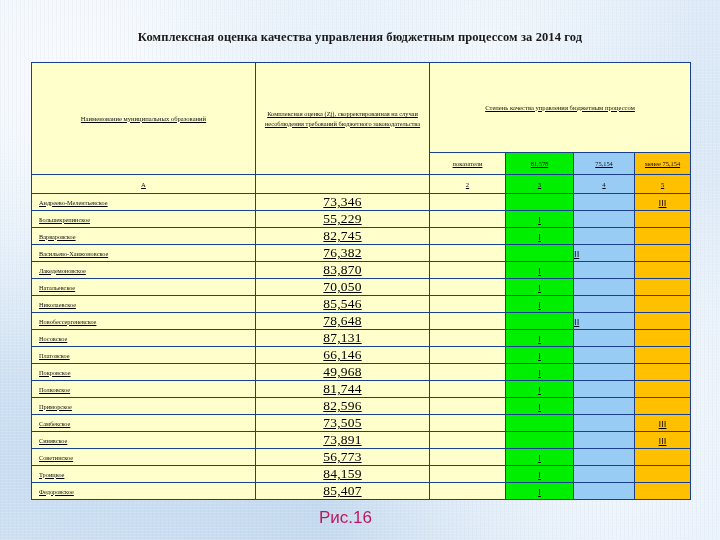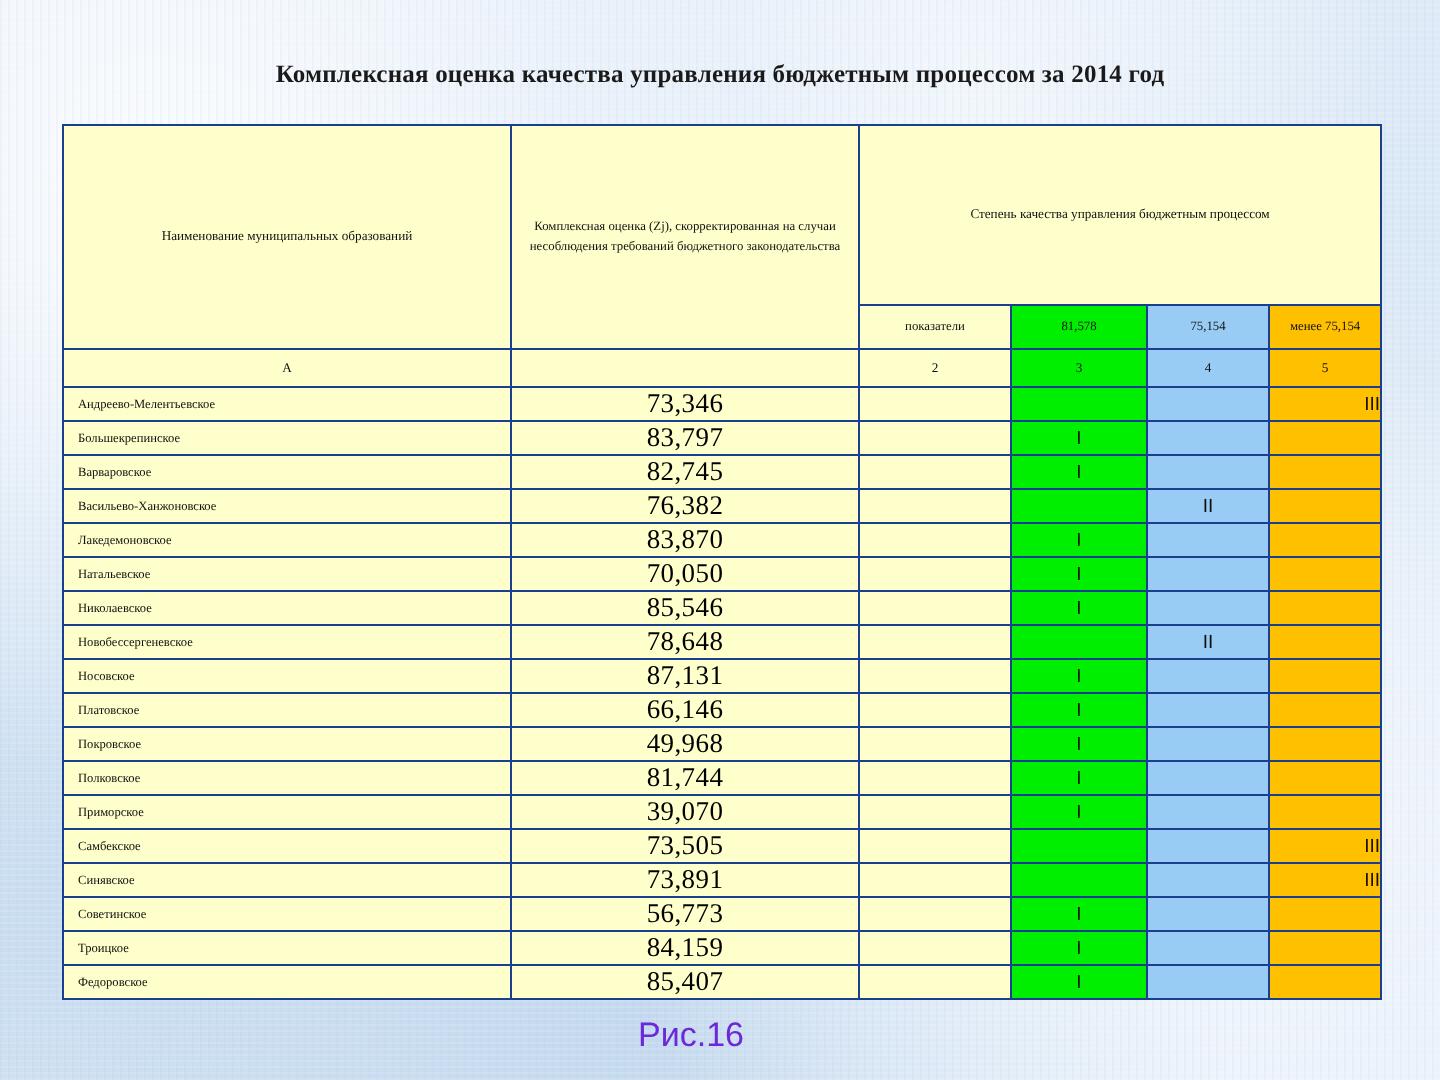--- a/index.html
+++ b/index.html
@@ -64,20 +64,21 @@
 
   
   #score-table {
     position: absolute;
     left: 31px;
     top: 62px;
     width: 659px;
     border-collapse: collapse;
     table-layout: fixed;
     background: #c2410c;
+    text-decoration: underline;
   }
 
   #score-table td, #score-table th {
     border: 1px solid #1b3f8f;
     background: #ffffcc;
     font-weight: normal;
     vertical-align: middle;
   }
 
   .c-name   { width: 224px; }
@@ -140,44 +141,43 @@
   .cell-g {
     background: #00ee00 !important;
     text-align: center;
     font-size: 9.5px;
     font-weight: bold;
     color: #1a1a00;
     font-family: "Liberation Sans", sans-serif;
   }
   .cell-b {
     background: #99ccf5 !important;
-    text-align: center;
     font-size: 9.5px;
     font-weight: bold;
     color: #101010;
     font-family: "Liberation Sans", sans-serif;
   }
   .cell-o {
     background: #ffc000 !important;
-    text-align: right;
+    text-align: center;
     font-size: 9.5px;
     font-weight: bold;
     color: #1a0f00;
     font-family: "Liberation Sans", sans-serif;
   }
 
   #figure-caption {
     position: absolute;
     left: 0;
     top: 508px;
     width: 652px;
     text-align: center;
     font-family: "Liberation Sans", sans-serif;
     font-size: 17px;
-    color: #6d28d9;
+    color: #be185d;
     padding-left: 39px;
   }
 </style>
 </head>
 <body>
 
 <div id="slide-bg"></div>
 
 <div id="page">
 
@@ -218,21 +218,21 @@
     <tr class="data-row">
           <td class="cell-name">Андреево-Мелентьевское</td>
           <td class="cell-score">73,346</td>
           <td class="cell-lbl"></td>
           <td class="cell-g"></td>
           <td class="cell-b"></td>
           <td class="cell-o">III</td>
         </tr>
         <tr class="data-row">
           <td class="cell-name">Большекрепинское</td>
-          <td class="cell-score">83,797</td>
+          <td class="cell-score">55,229</td>
           <td class="cell-lbl"></td>
           <td class="cell-g">I</td>
           <td class="cell-b"></td>
           <td class="cell-o"></td>
         </tr>
         <tr class="data-row">
           <td class="cell-name">Варваровское</td>
           <td class="cell-score">82,745</td>
           <td class="cell-lbl"></td>
           <td class="cell-g">I</td>
@@ -306,21 +306,21 @@
         <tr class="data-row">
           <td class="cell-name">Полковское</td>
           <td class="cell-score">81,744</td>
           <td class="cell-lbl"></td>
           <td class="cell-g">I</td>
           <td class="cell-b"></td>
           <td class="cell-o"></td>
         </tr>
         <tr class="data-row">
           <td class="cell-name">Приморское</td>
-          <td class="cell-score">39,070</td>
+          <td class="cell-score">82,596</td>
           <td class="cell-lbl"></td>
           <td class="cell-g">I</td>
           <td class="cell-b"></td>
           <td class="cell-o"></td>
         </tr>
         <tr class="data-row">
           <td class="cell-name">Самбекское</td>
           <td class="cell-score">73,505</td>
           <td class="cell-lbl"></td>
           <td class="cell-g"></td>

